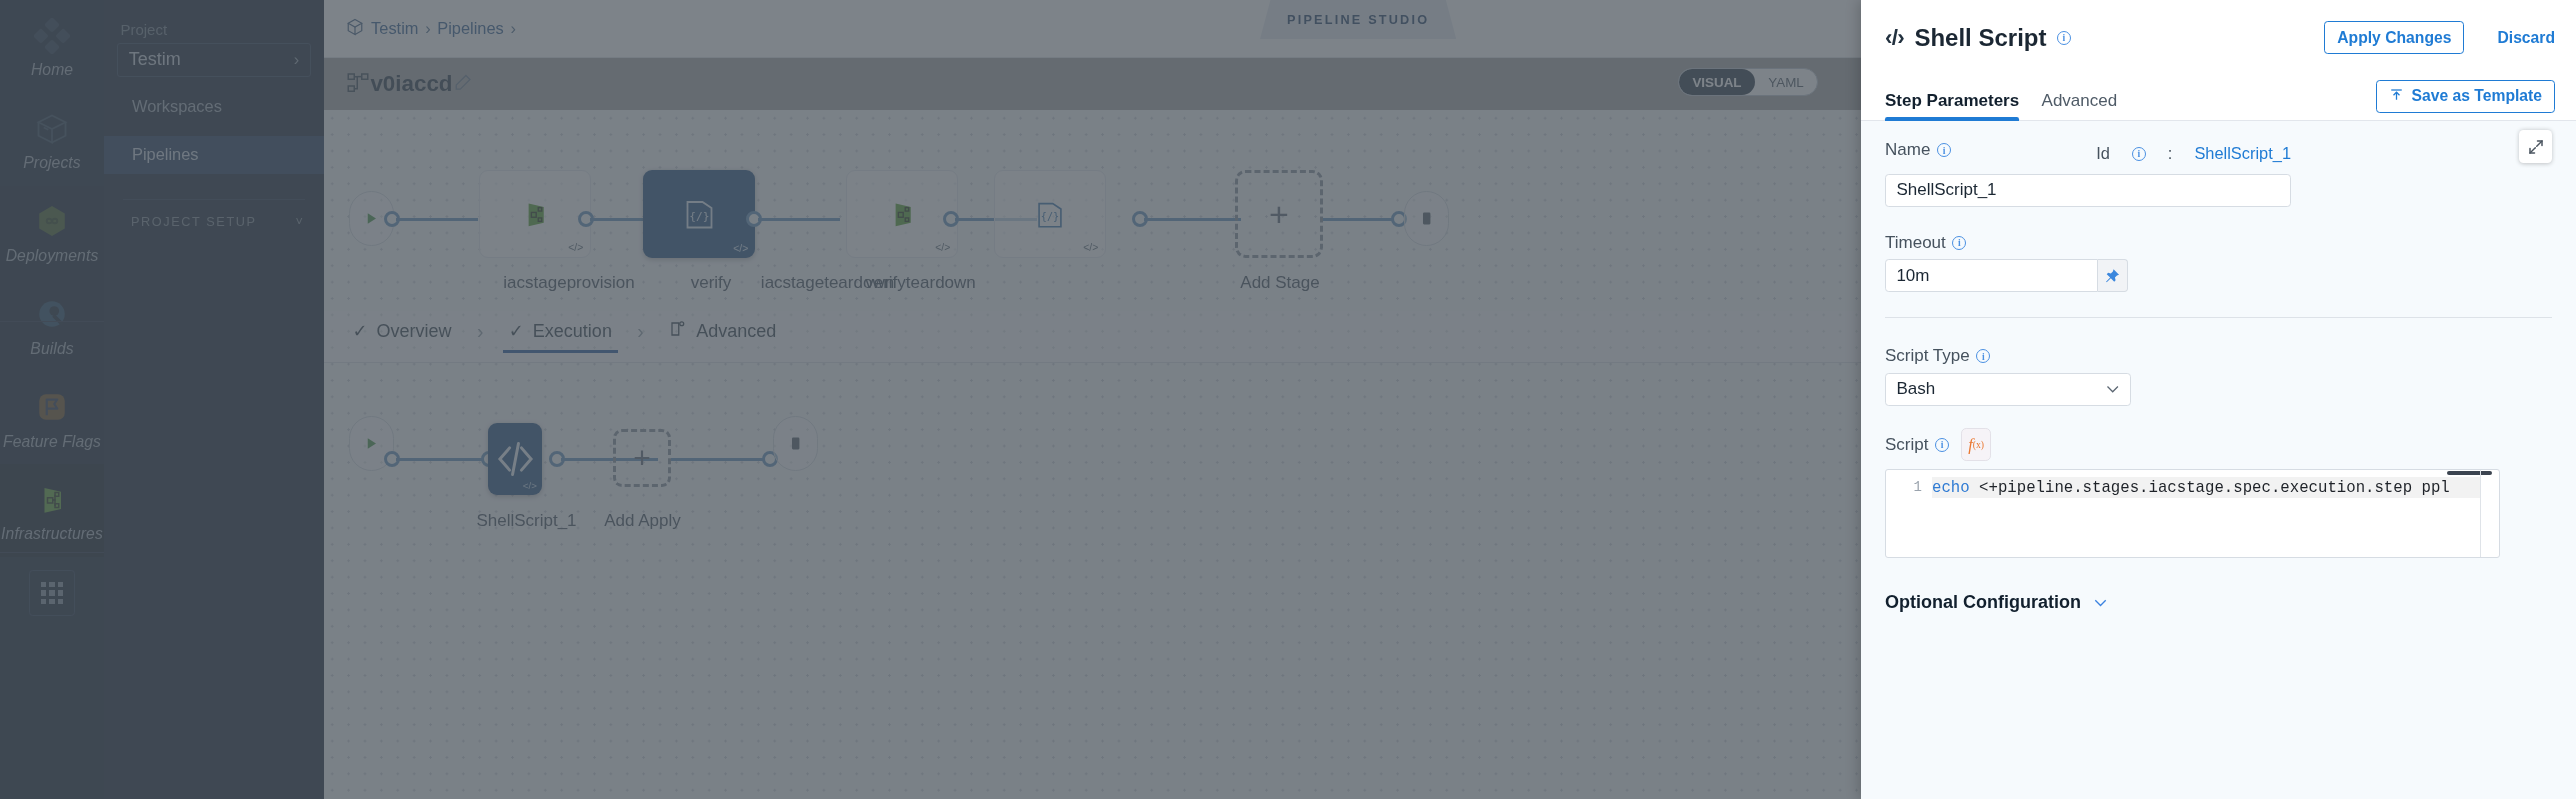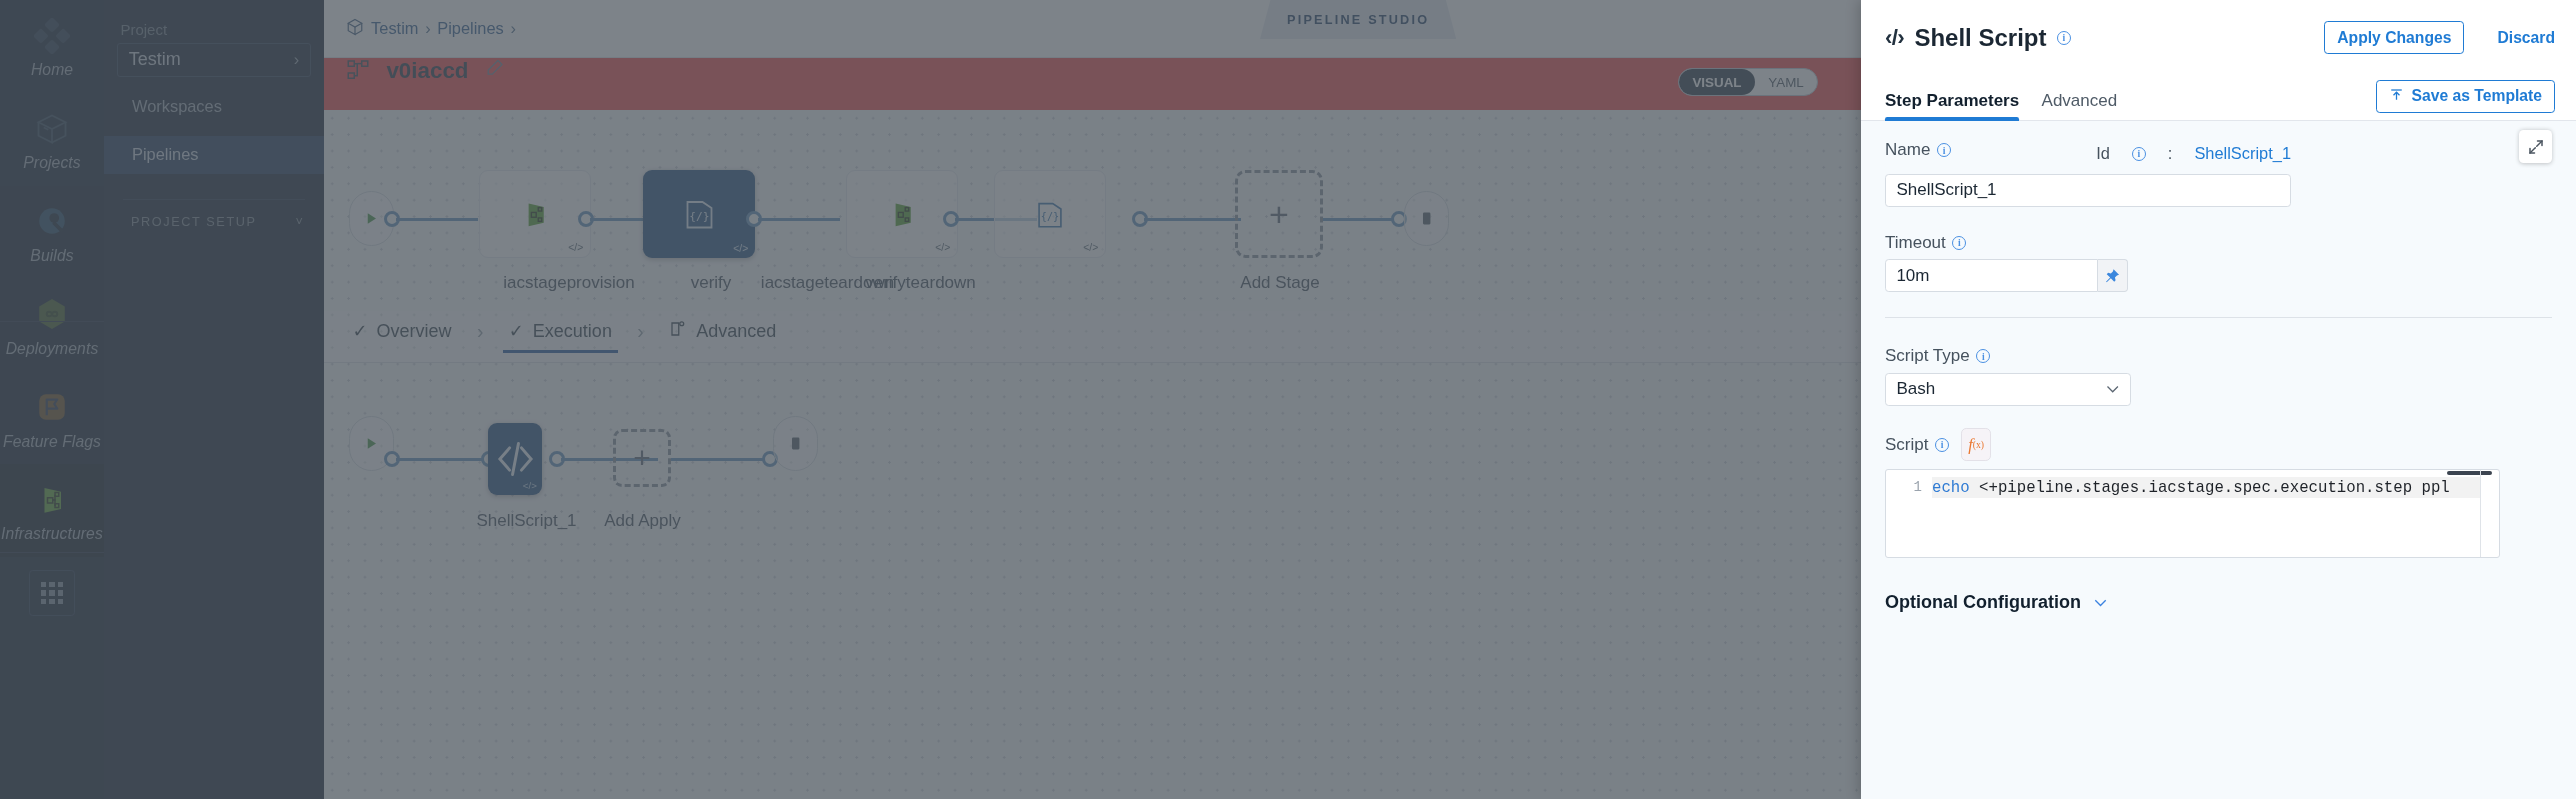--- a/index.html
+++ b/index.html
@@ -83,22 +83,22 @@
     padding: 0 27px; display:flex; align-items:center;
     color:#1b3a63; font-size:12.7px; letter-spacing:2.2px; font-weight:600;
     clip-path: polygon(10.4px 0, calc(100% - 10.4px) 0, 100% 100%, 0 100%);
   }
   #close-x {
     position:absolute; right: 0; top: 0; width: 49px; height: 49px;
     background:#5b91b5; color:#e7eef4; font-size:22.4px;
     display:flex; align-items:center; justify-content:center; z-index:60;
   }
   #pipeline-title-bar {
-    height: 52px; display:flex; padding-left:22.4px; gap:16px;
-    background:#ef4444; position:relative;
+    height: 52px; display:flex; align-items:center; padding-left:22.4px; gap:0;
+    background:#a3a3a3; position:relative;
   }
   #pipeline-title { font-size:22.4px; font-weight:700; color:#22313f; }
   #mode-toggle {
     position:absolute; left:1354px; top:10.4px; height:28px; display:flex;
     border:0.7px solid #b9c2cc; border-radius:14px; overflow:hidden; background:#fff;
   }
   #mode-toggle div { padding: 0 13.4px; display:flex; align-items:center; font-size:13.4px; color:#46535f; }
   #mode-toggle div.sel { background:#22313f; color:#fff; border-radius:14px; font-weight:600; }
 
   #graph-canvas {
@@ -300,36 +300,36 @@
               <path d="M42 15 V33 L24 42"></path>
               <path d="M13 22 L19 25"></path>
             </svg>
         </div>
         <div class="rail-label">Projects</div>
       </div>
 
       <div class="rail-item sect-b">
         <div class="rail-icon">
           <svg width="36" height="36" viewBox="0 0 48 48">
+              <path d="M24 4 L41 14 V34 L24 44 L7 34 V14 Z" fill="#3f5a25"></path>
+              <path d="M17 24c0-4 6-4 7 0s7 4 7 0-6-4-7 0-7 4-7 0z" fill="none" stroke="#253a17" stroke-width="2.6"></path>
+            </svg>
+        </div>
+        <div class="rail-label">Deployments</div>
+      </div>
+
+      <div class="rail-item sect-b">
+        <div class="rail-icon">
+          <svg width="36" height="36" viewBox="0 0 48 48">
               <circle cx="24" cy="24" r="17" fill="#1d4361"></circle>
               <circle cx="27" cy="20" r="6.5" fill="#0f1b2d"></circle>
               <path d="M26 26 L38 38" stroke="#0f1b2d" stroke-width="5"></path>
             </svg>
         </div>
         <div class="rail-label">Builds</div>
-      </div>
-
-      <div class="rail-item sect-b">
-        <div class="rail-icon">
-          <svg width="36" height="36" viewBox="0 0 48 48">
-              <path d="M24 4 L41 14 V34 L24 44 L7 34 V14 Z" fill="#3f5a25"></path>
-              <path d="M17 24c0-4 6-4 7 0s7 4 7 0-6-4-7 0-7 4-7 0z" fill="none" stroke="#253a17" stroke-width="2.6"></path>
-            </svg>
-        </div>
-        <div class="rail-label">Deployments</div>
       </div>
 
       <div class="rail-item sect-b">
         <div class="rail-icon">
           <svg width="36" height="36" viewBox="0 0 48 48">
               <rect x="7" y="7" width="34" height="34" rx="9" fill="#6a4a1e"></rect>
               <path d="M17 35 V14 h14 l-4 6 4 6 H17" fill="none" stroke="#21304a" stroke-width="3" stroke-linejoin="round"></path>
             </svg>
         </div>
         <div class="rail-label">Feature Flags</div>

